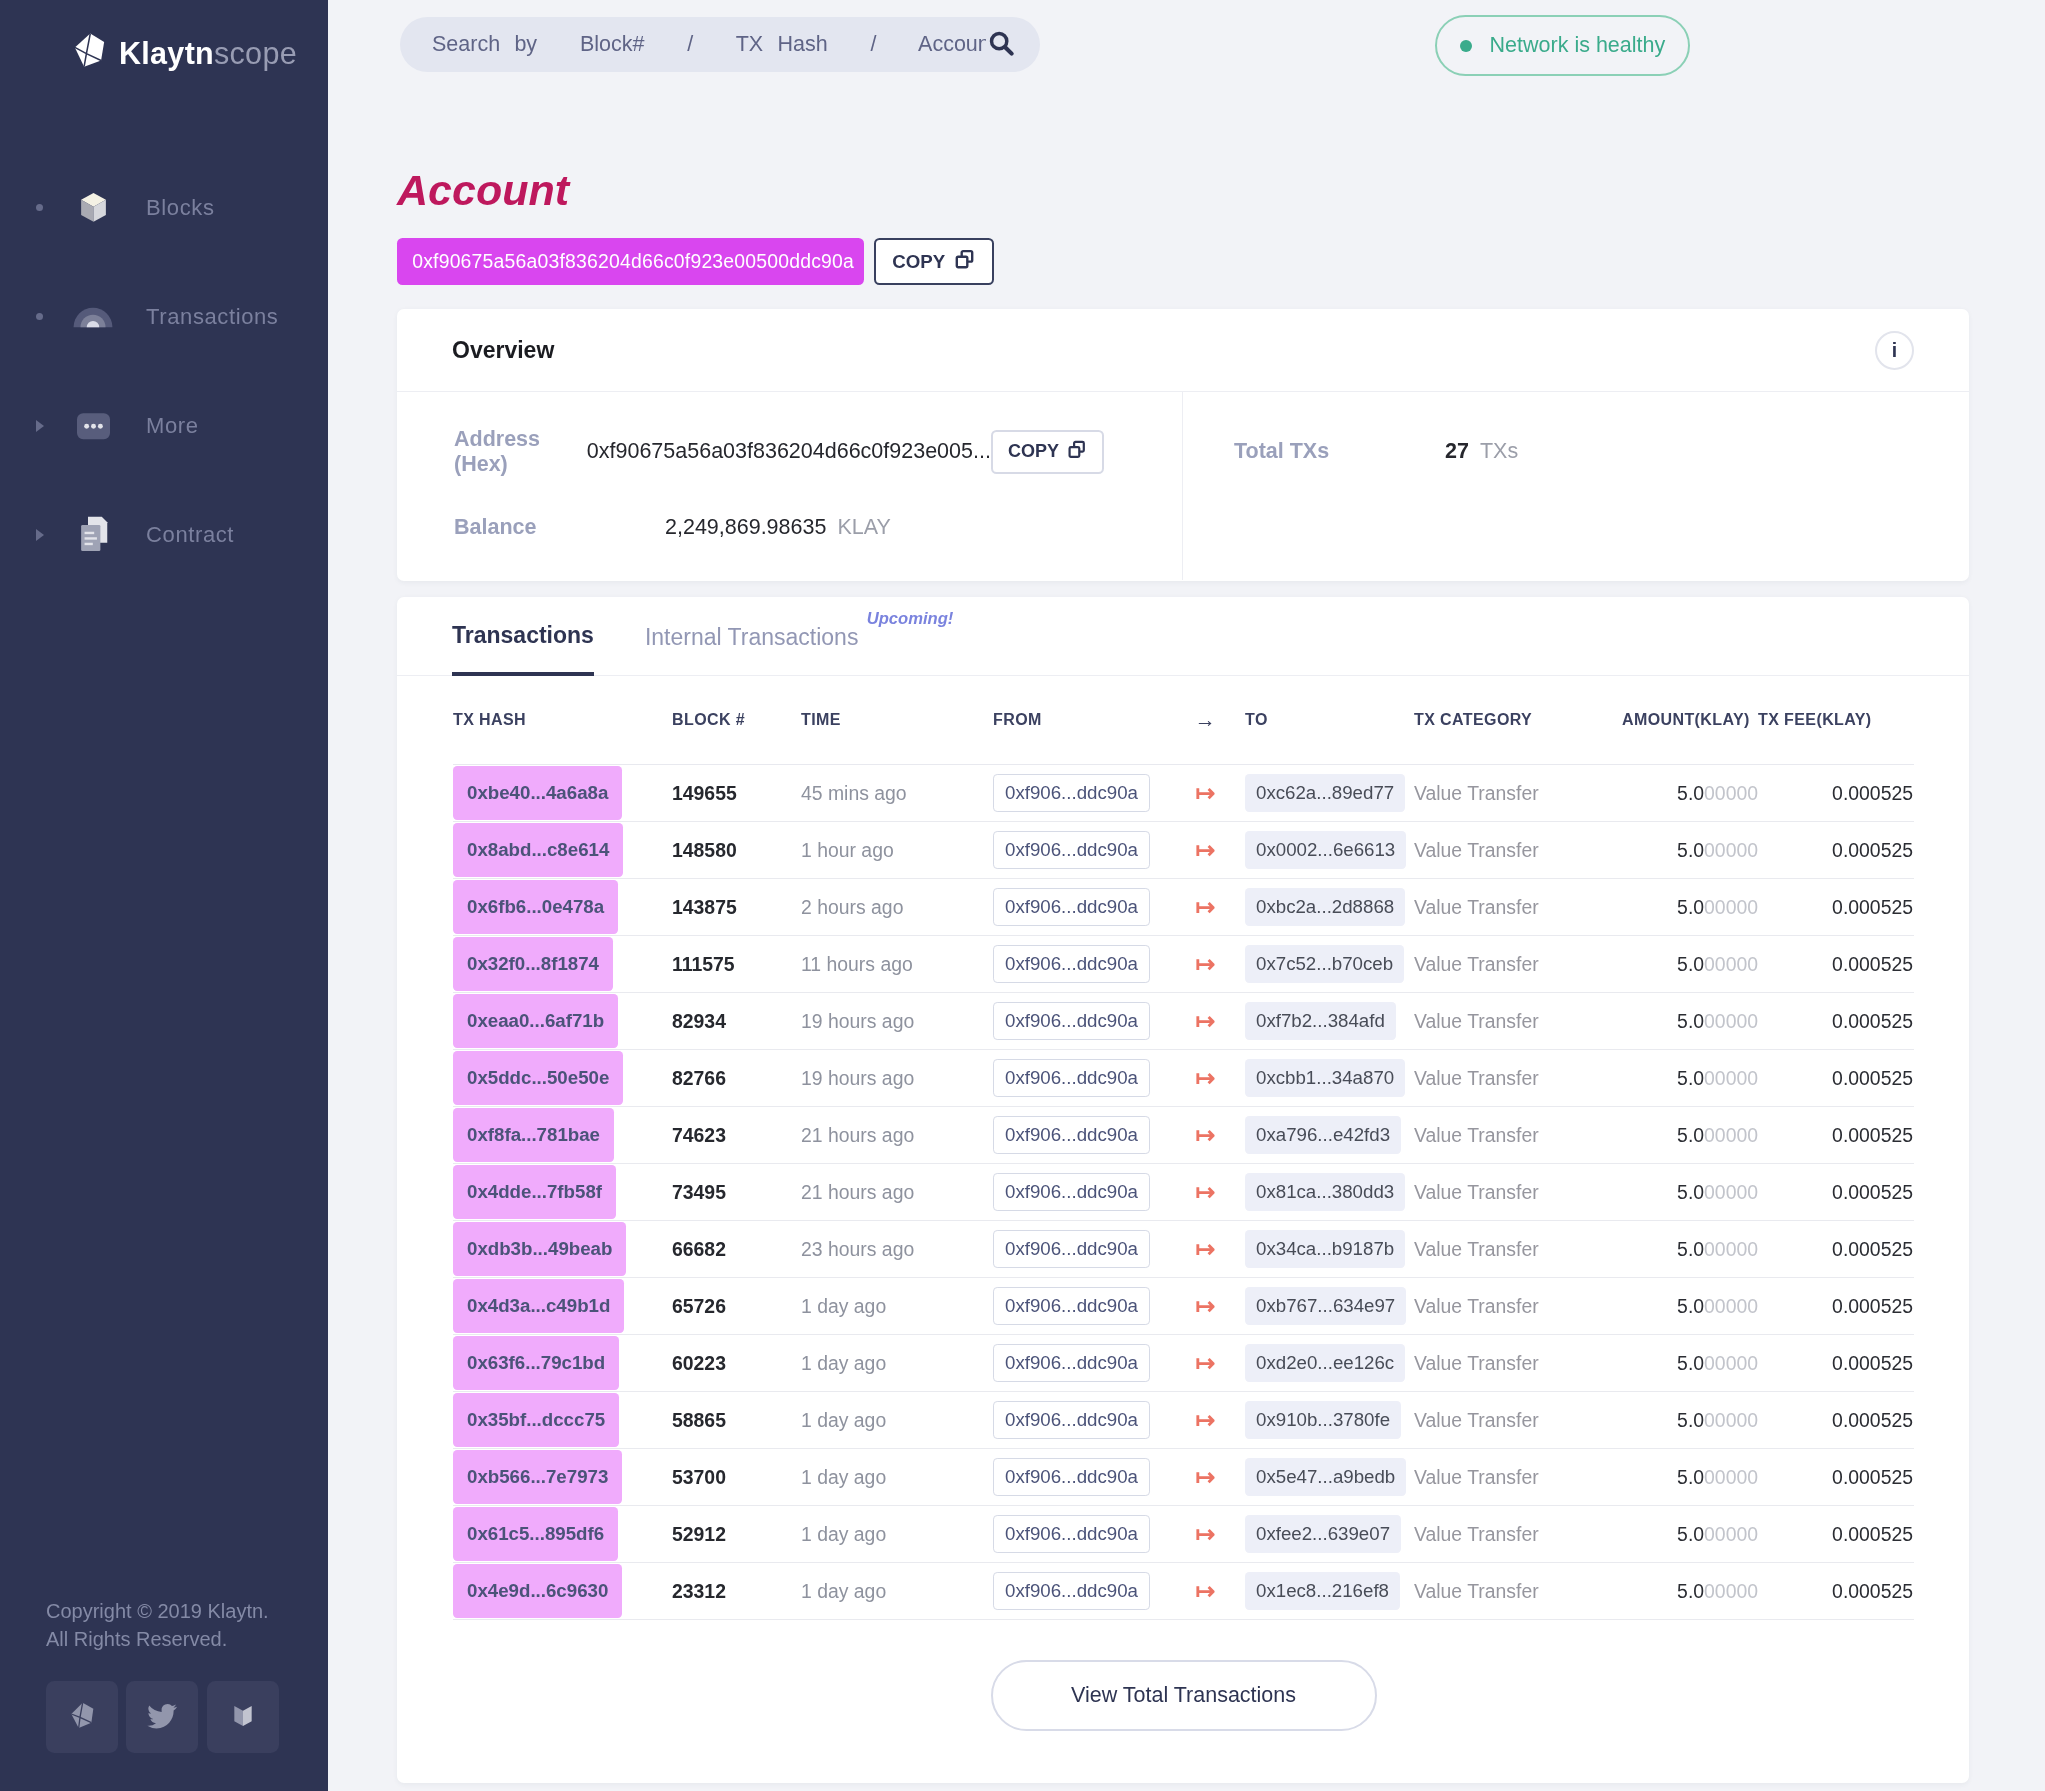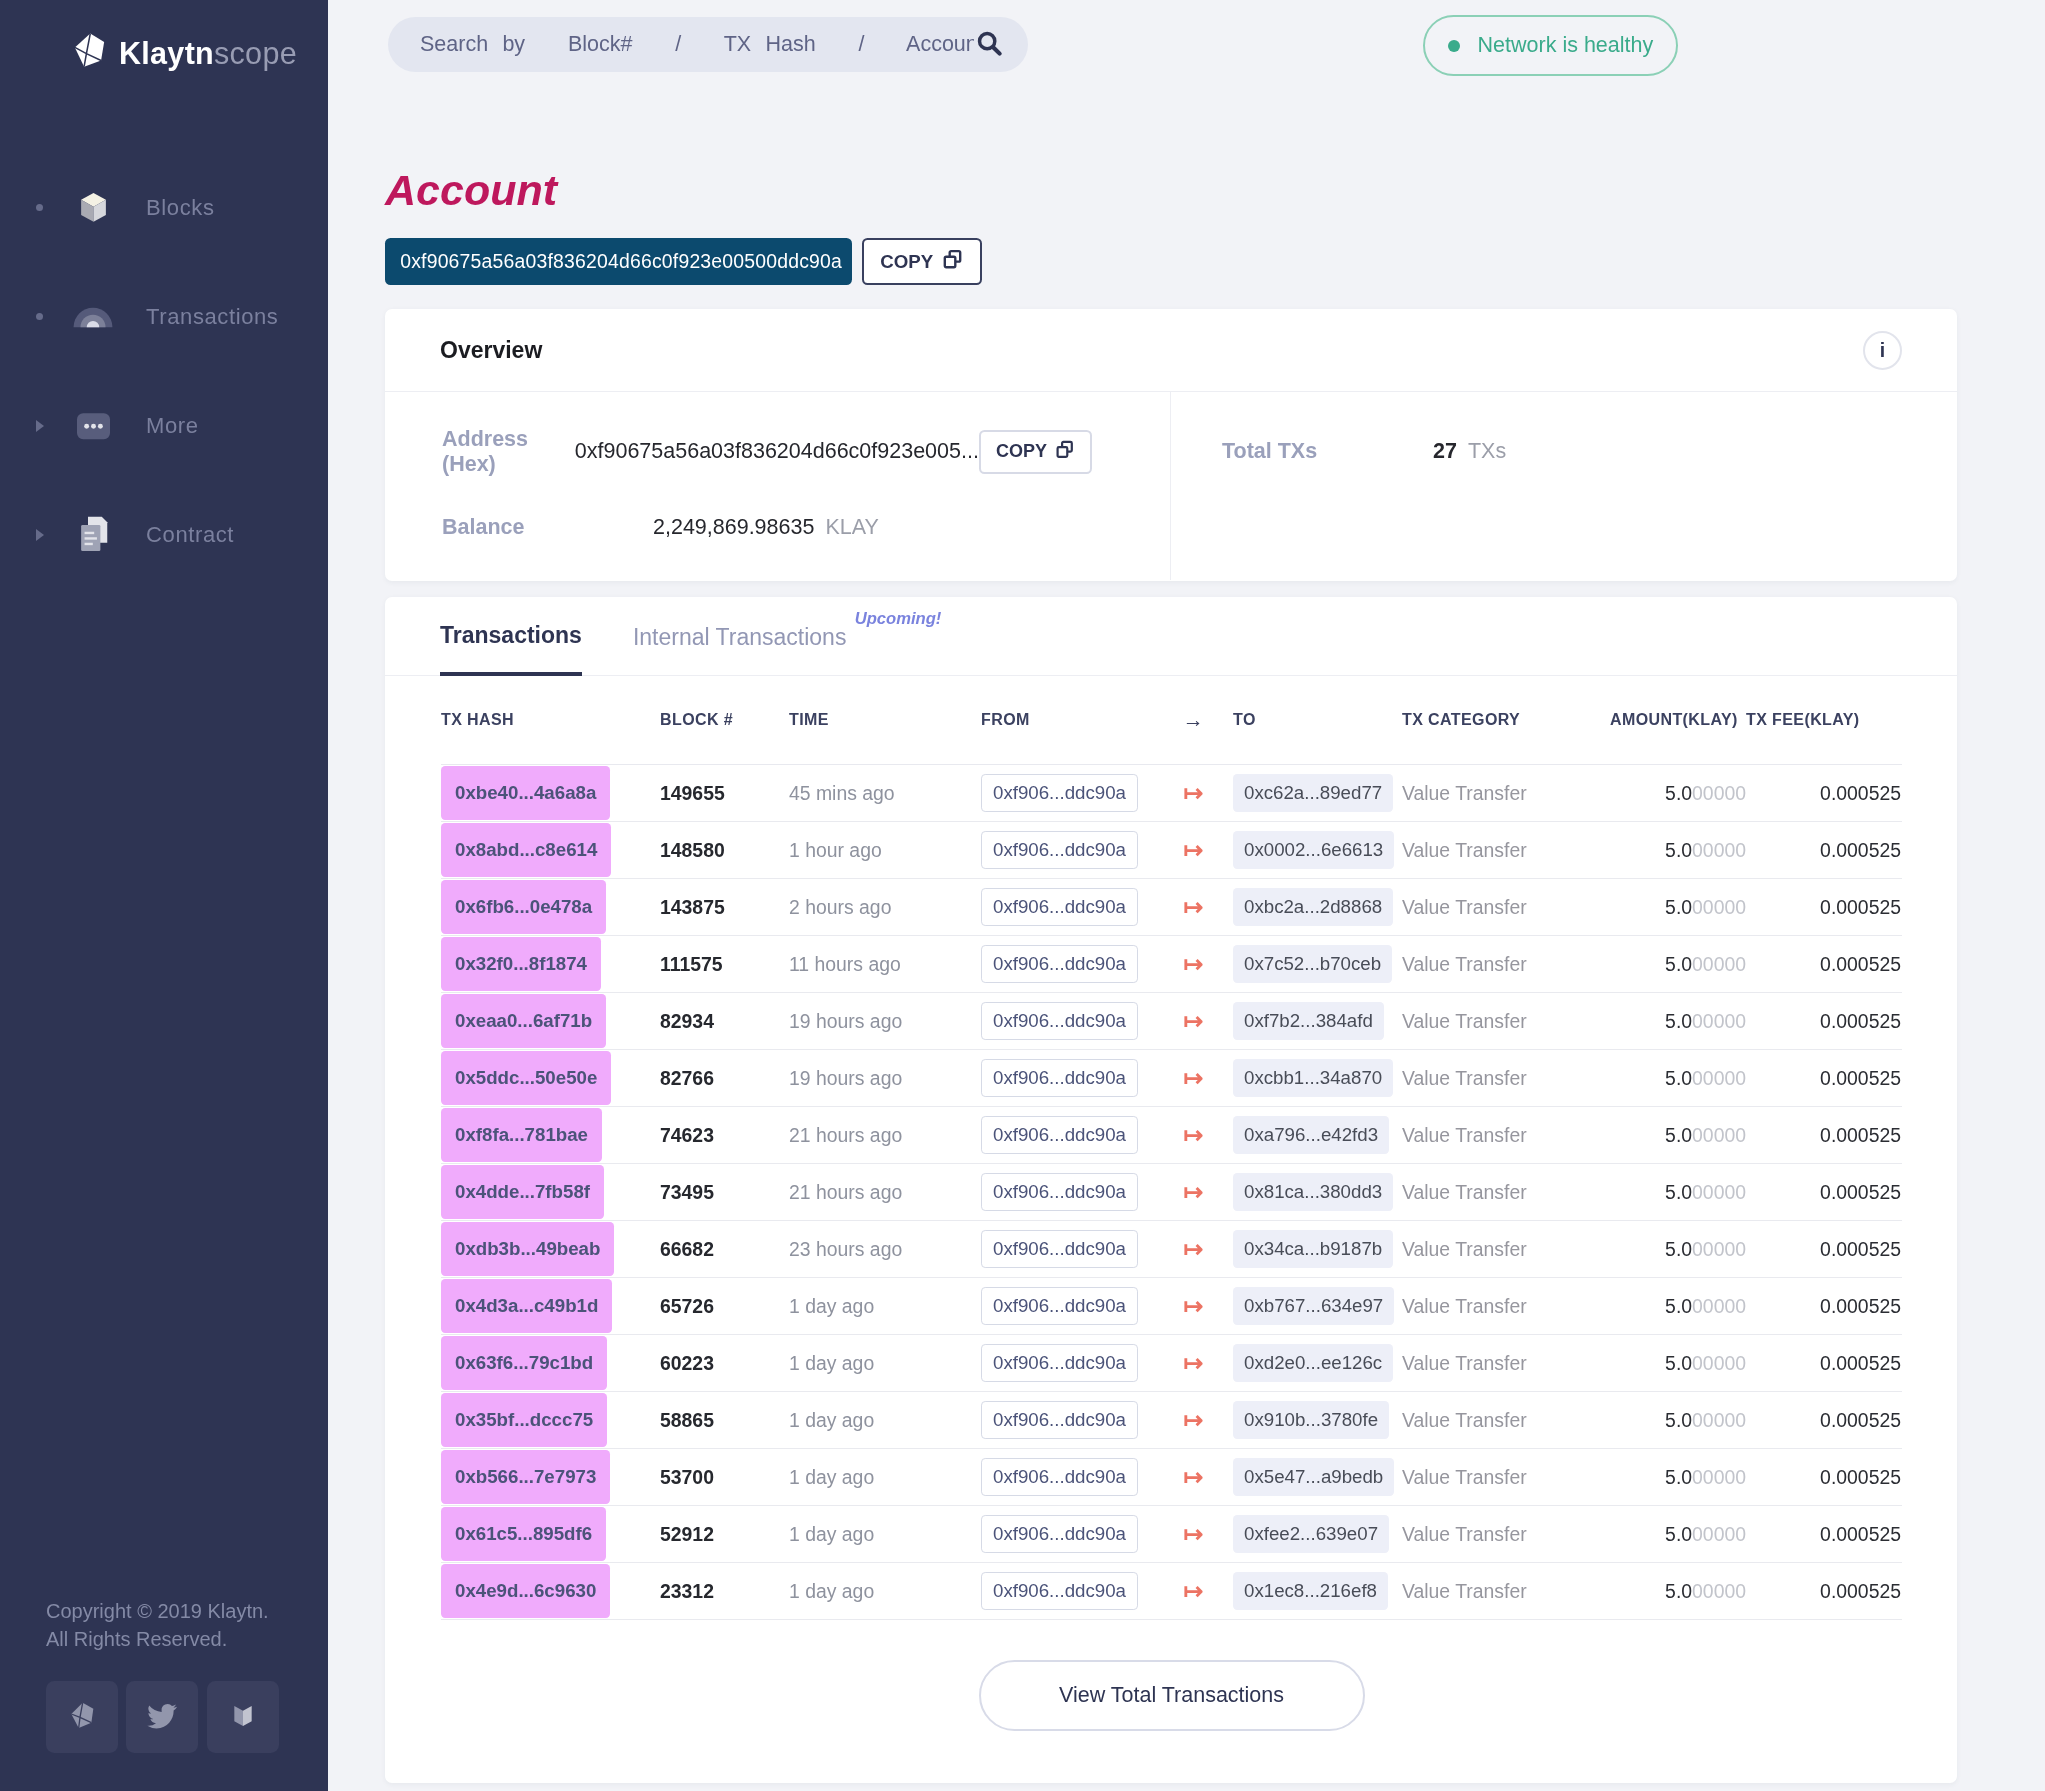--- a/index.html
+++ b/index.html
@@ -21,33 +21,33 @@
   .nav-marker { width:18px; display:flex; justify-content:center; }
   .dot-marker { width:7px; height:7px; border-radius:50%; background:#666b8a; }
   .chev-marker { width:0; height:0; border-left:8.3px solid #666b8a; border-top:6.2px solid transparent; border-bottom:6.2px solid transparent; }
   .nav-icon { width:42px; height:42px; margin-left:23.6px; display:flex; align-items:center; justify-content:center; }
   .nav-label { margin-left:32px; font-size:22px; color:#7b809e; letter-spacing:0.6px; }
   .side-footer { position:absolute; left:46px; bottom:39px; }
   .copyright { font-size:20px; line-height:28px; color:#848aa6; }
   .socials { display:flex; gap:8.3px; margin-top:28px; }
   .social-btn { width:72px; height:72px; border-radius:8.3px; background:#3a3f5e; display:flex; align-items:center; justify-content:center; cursor:pointer; }
   
-  .main { position:absolute; left:312px; top:0; width:1717px; height:1792px; }
+  .main { position:absolute; left:324px; top:0; width:1717px; height:1792px; }
   .search-pill { position:absolute; left:76px; top:16.6px; width:640px; height:55px; background:#e3e6f0; border-radius:28px; display:flex; align-items:center; padding:0 23.6px 0 32px; }
   .search-input { flex:1; border:none; outline:none; background:transparent; font-family:"Liberation Sans",sans-serif; font-size:21.5px; color:#5f6486; word-spacing:8.3px; }
   .search-input::placeholder { color:#5f6486; opacity:1; }
   .status-pill { position:absolute; left:1111px; top:15.2px; width:255px; height:61px; border:2.1px solid #8bd0b6; border-radius:30.5px; display:flex; align-items:center; justify-content:center; gap:18px; }
   .status-dot { width:11.8px; height:11.8px; border-radius:50%; background:#3aab8b; }
   .status-text { font-size:21.5px; font-weight:500; color:#3aab8b; }
   .network-pill { position:absolute; left:1396px; top:15.2px; width:247px; height:61px; background:#f8f9fc; border:1.4px solid #d8dbe8; border-radius:30.5px; display:flex; align-items:center; justify-content:center; gap:15.2px; cursor:pointer; }
   .network-text { font-size:21.5px; font-weight:700; color:#2e3452; }
   .caret-down { width:0; height:0; border-top:12.5px solid #2e3452; border-left:9px solid transparent; border-right:9px solid transparent; margin-left:12.5px; }
   .page-title { position:absolute; left:73px; top:166px; font-size:43px; font-weight:700; color:#be185d;font-style:italic; }
   .address-row { position:absolute; left:73px; top:238px; display:flex; gap:9.7px; }
-  .address-box { width:467px; height:47px; background:#0c4a6e; border-radius:5.5px; color:#ffffff; font-size:19.4px; display:flex; align-items:center; padding:0 15.2px; letter-spacing:0.2px; }
+  .address-box { width:467px; height:47px; background:#d946ef; border-radius:5.5px; color:#ffffff; font-size:19.4px; display:flex; align-items:center; padding:0 15.2px; letter-spacing:0.2px; }
   .copy-btn { height:47px; padding:0 16.6px; background:#ffffff; border:2.1px solid #39405f; border-radius:5.5px; display:flex; align-items:center; gap:9px; font-size:18.7px; font-weight:700; color:#2e3452; cursor:pointer; }
   .panel { position:absolute; left:73px; width:1572px; background:#ffffff; border-radius:7px; box-shadow:0 1.4px 5.5px rgba(46,52,82,.05); }
   
   .overview-panel { top:309px; height:272px; }
   .panel-head { height:82px; display:flex; align-items:center; padding:0 55px; }
   .panel-title { font-size:23px; font-weight:700; color:#1b1c21; }
   .info-btn { margin-left:auto; width:39px; height:39px; border:2.1px solid #e2e4ec; border-radius:50%; display:flex; align-items:center; justify-content:center; font-size:19.4px; font-weight:700; color:#2e3452; cursor:pointer; }
   .hdivider { height:1.4px; background:#edeef3; }
   .overview-body { display:flex; height:188px; }
   .ov-left { width:786px; border-right:1.4px solid #edeef3; padding:36px 0 16px 57px; }

